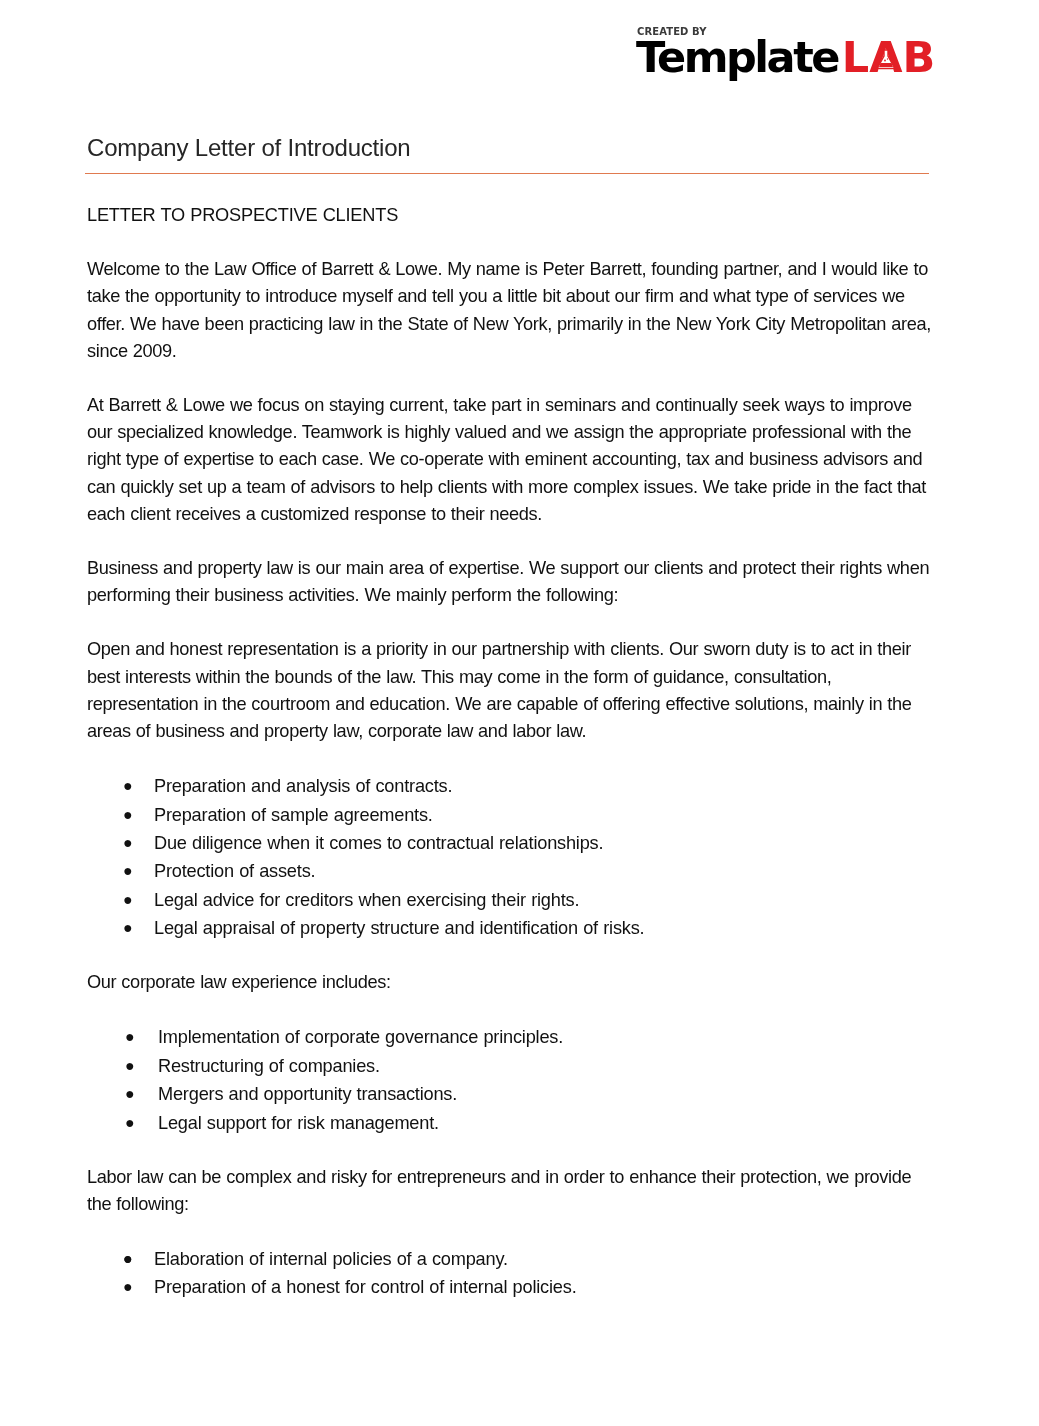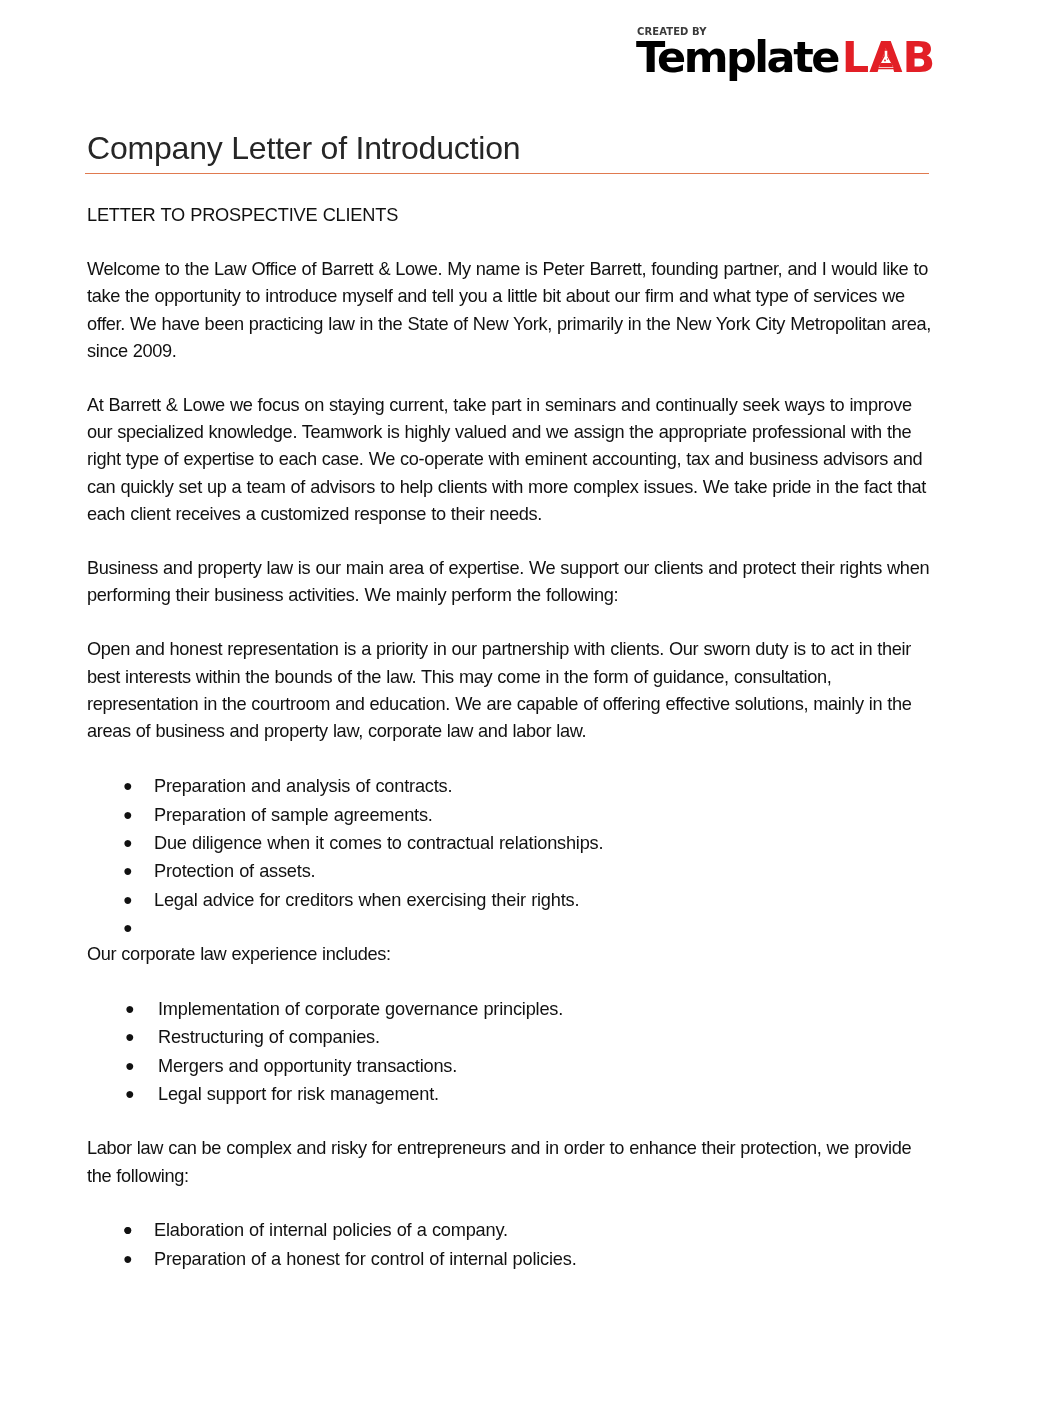--- a/index.html
+++ b/index.html
@@ -61,21 +61,21 @@
       width: 22px;
       height: 22px;
     }
 
     .title {
       position: absolute;
       left: 87px;
       top: 128px;
       font-family: "Liberation Sans", sans-serif;
       font-weight: normal;
-      font-size: 32px;
+      font-size: 24px;
       line-height: 40px;
       color: #262626;
       letter-spacing: -0.2px;
     }
     .title-rule {
       position: absolute;
       left: 85px;
       top: 173px;
       width: 844px;
       height: 0;
@@ -148,21 +148,21 @@
   <p>At Barrett &amp; Lowe we focus on staying current, take part in seminars and continually seek ways to improve our specialized knowledge. Teamwork is highly valued and we assign the appropriate professional with the right type of expertise to each case.  We co-operate with eminent accounting, tax and business advisors and can quickly set up a team of advisors to help clients with more complex issues.  We take pride in the fact that each client receives a customized response to their needs.</p>
   <p>Business and property law is our main area of expertise. We support our clients and protect their rights when performing their business activities. We mainly perform the following:</p>
   <p>Open and honest representation is a priority in our partnership with clients. Our sworn duty is to act in their best interests within the bounds of the law. This may come in the form of guidance, consultation, representation in the courtroom and education.   We are capable of offering effective solutions, mainly in the areas of business and property law, corporate law and labor law.</p>
 
   <ul class="bullets">
     <li><span class="bullet">●</span><span>Preparation and analysis of contracts.</span></li>
     <li><span class="bullet">●</span><span>Preparation of sample agreements.</span></li>
     <li><span class="bullet">●</span><span>Due diligence when it comes to contractual relationships.</span></li>
     <li><span class="bullet">●</span><span>Protection of assets.</span></li>
     <li><span class="bullet">●</span><span>Legal advice for creditors when exercising their rights.</span></li>
-    <li><span class="bullet">●</span></li>
+    <li><span class="bullet">●</span><span>Legal appraisal of property structure and identification of risks.</span></li>
   </ul>
 
   <p>Our corporate law experience includes:</p>
 
   <ul class="bullets corp">
     <li><span class="bullet">●</span><span>Implementation of corporate governance principles.</span></li>
     <li><span class="bullet">●</span><span>Restructuring of companies.</span></li>
     <li><span class="bullet">●</span><span>Mergers and opportunity transactions.</span></li>
     <li><span class="bullet">●</span><span>Legal support for risk management.</span></li>
   </ul>

